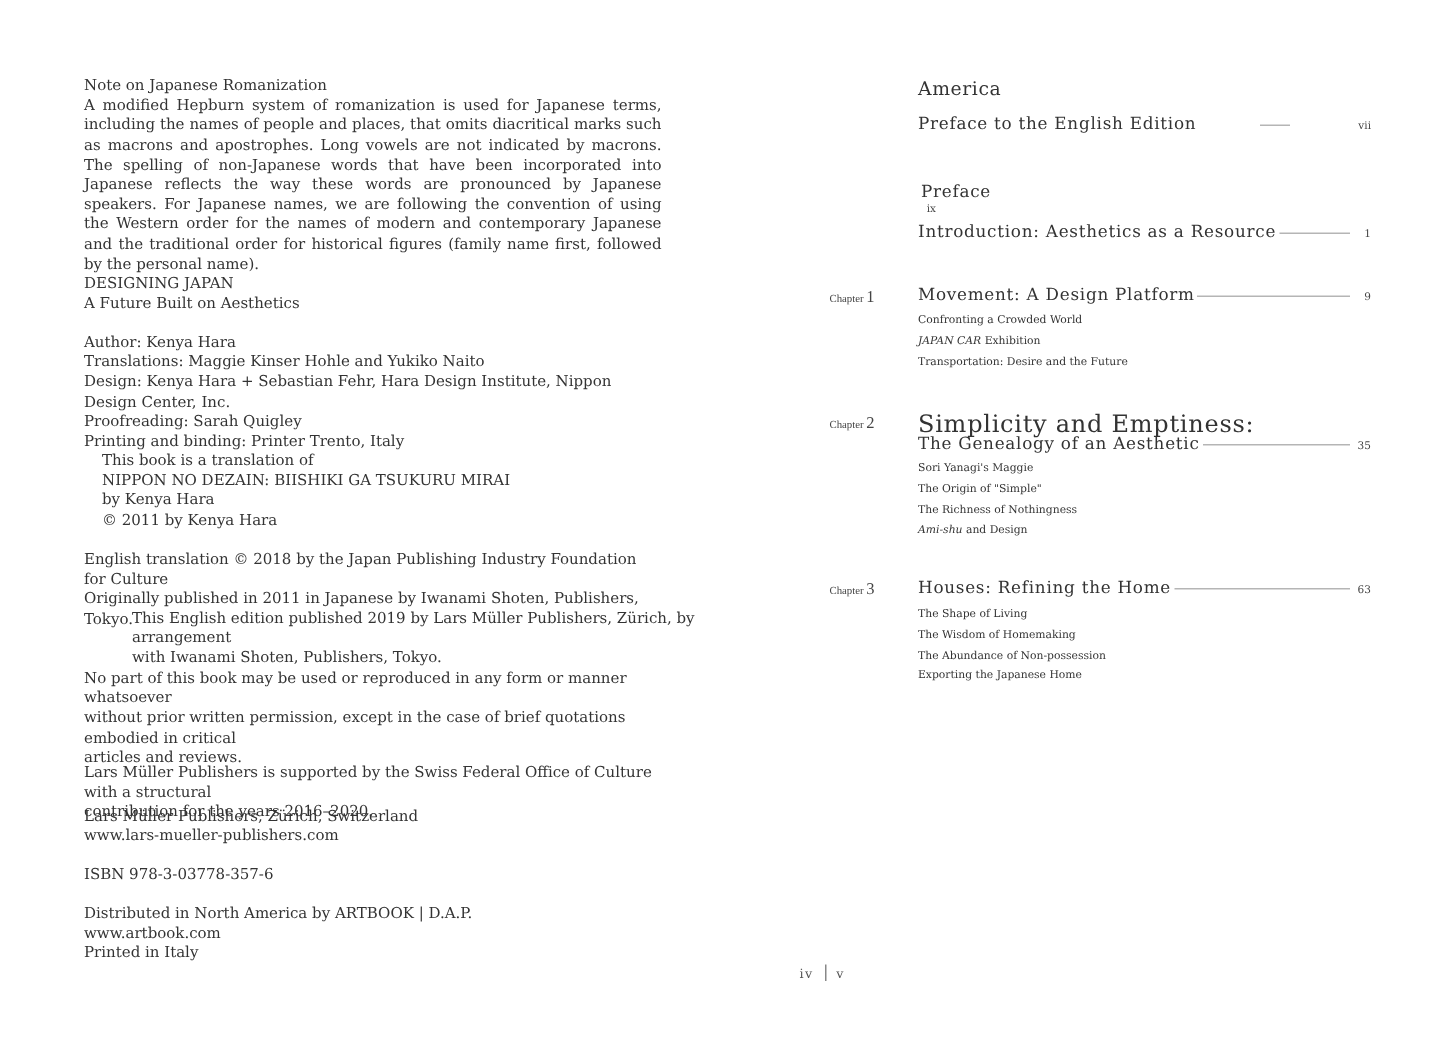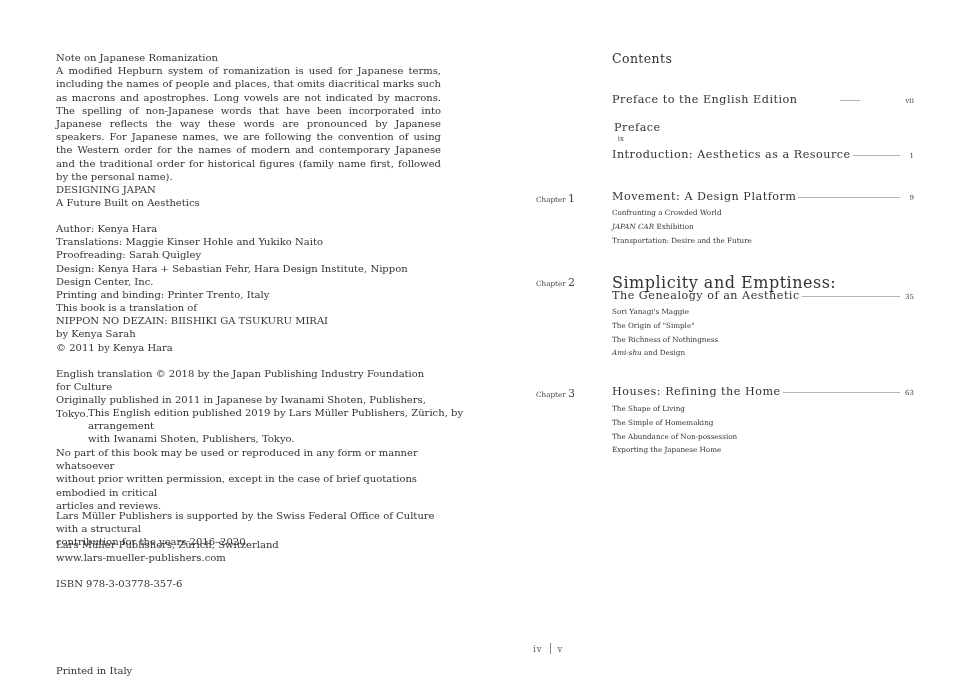--- a/index.html
+++ b/index.html
@@ -9,21 +9,21 @@
     .left { left: 0; width: 484px; }
     .right { left: 484px; width: 485px; }
     .blk { position: absolute; left: 56px; width: 385px; font-size: 10px; line-height: 13.2px; color: #333; }
     .blk p { margin: 0; }
     .note p { text-align: justify; }
     .contents-title { position: absolute; left: 128px; top: 51px; font-size: 12.5px; letter-spacing: 0.4px; color: #333; }
     .toc-entry { position: absolute; left: 128px; width: 302px; display: flex; align-items: baseline; }
     .toc-title { font-size: 11.2px; letter-spacing: 0.5px; color: #333; white-space: nowrap; }
     .leader { flex: 1; border-bottom: 1px solid #b5b5b5; margin: 0 4px 0 2px; transform: translateY(-2px); }
     .toc-page { font-size: 7px; color: #444; min-width: 10px; text-align: right; }
-    .chapter-label { position: absolute; left: 52px; font-size: 7.2px; color: #444; }
+    .chapter-label { position: absolute; left: 69px; font-size: 7.2px; color: #444; font-family: Liberation Serif, serif; }
     .chapter-label .num { font-size: 11px; }
     .sub-list { position: absolute; left: 128px; font-size: 7.2px; line-height: 13.8px; color: #333; }
     .sub-list div { white-space: nowrap; }
     .title-line2 { font-size: 16px; letter-spacing: 0.5px; color: #333; }
     .folio { position: absolute; top: 643px; left: 533px; font-size: 8.5px; color: #555; letter-spacing: 1px; }
     .folio .bar { display: inline-block; width: 1px; height: 11px; background: #888; vertical-align: -2px; margin: 0 7px; }
     em { font-style: italic; }
   </style>
 </head>
 <body>
@@ -35,29 +35,29 @@
   </div>
 
   <div class="blk" style="top:183px;">
     <p>DESIGNING JAPAN</p>
     <p>A Future Built on Aesthetics</p>
   </div>
 
   <div class="blk" style="top:222px;">
     <p>Author: Kenya Hara</p>
     <p>Translations: Maggie Kinser Hohle and Yukiko Naito</p>
+    <p>Design: Kenya Hara + Sebastian Fehr, Hara Design Institute, Nippon Design Center, Inc.</p>
     <p>Proofreading: Sarah Quigley</p>
-    <p>Design: Kenya Hara + Sebastian Fehr, Hara Design Institute, Nippon Design Center, Inc.</p>
     <p>Printing and binding: Printer Trento, Italy</p>
   </div>
 
-  <div class="blk" style="top:301px;">
+  <div class="blk" style="top:301px;margin-left:12px;">
     <p>This book is a translation of</p>
     <p>NIPPON NO DEZAIN: BIISHIKI GA TSUKURU MIRAI</p>
-    <p>by Kenya Sarah</p>
+    <p>by Kenya Hara</p>
     <p>© 2011 by Kenya Hara</p>
   </div>
 
   <div class="blk" style="top:367px;">
     <p>English translation © 2018 by the Japan Publishing Industry Foundation for Culture</p>
     <p>Originally published in 2011 in Japanese by Iwanami Shoten, Publishers, Tokyo.</p>
   </div>
 
   <div class="blk" style="top:406px;margin-left:32px;">
     <p>This English edition published 2019 by Lars Müller Publishers, Zürich, by arrangement</p>
@@ -77,30 +77,34 @@
 
   <div class="blk" style="top:538px;">
     <p>Lars Müller Publishers, Zürich, Switzerland</p>
     <p>www.lars-mueller-publishers.com</p>
   </div>
 
   <div class="blk" style="top:577px;">
     <p>ISBN 978-3-03778-357-6</p>
   </div>
 
+  <div class="blk" style="top:603px;">
+    <p>Distributed in North America by ARTBOOK | D.A.P.</p>
+    <p>www.artbook.com</p>
+  </div>
 
-  <div class="blk" style="top:629px;margin-top:35px;">
+  <div class="blk" style="top:629px;">
     <p>Printed in Italy</p>
   </div>
 </div>
 
 <div class="page right">
-  <div class="contents-title">Contents</div>
+  <div class="contents-title">America</div>
 
-  <div class="toc-entry" style="top:93px;gap:40px;">
+  <div class="toc-entry" style="top:76px;gap:40px;">
     <span class="toc-title">Preface to the English Edition</span>
     <span class="leader"></span>
     <span class="toc-page">vii</span>
   </div>
   <div class="toc-entry" style="top:121px;flex-direction:column;">
     <span class="toc-title">Preface</span>
     <span class="leader"></span>
     <span class="toc-page">ix</span>
   </div>
   <div class="toc-entry" style="top:148px;">
@@ -145,21 +149,21 @@
     <span>Chapter</span>
     <span class="num">3</span>
   </div>
   <div class="toc-entry" style="top:385px;">
     <span class="toc-title">Houses: Refining the Home</span>
     <span class="leader"></span>
     <span class="toc-page">63</span>
   </div>
   <div class="sub-list" style="top:402px;">
     <div>The Shape of Living</div>
-    <div>The Simple of Homemaking</div>
+    <div>The Wisdom of Homemaking</div>
     <div>The Abundance of Non-possession</div>
     <div>Exporting the Japanese Home</div>
   </div>
 </div>
 
 <div class="folio">
   <span>iv</span><span class="bar"></span><span>v</span>
 </div>
 
 </body></html>

